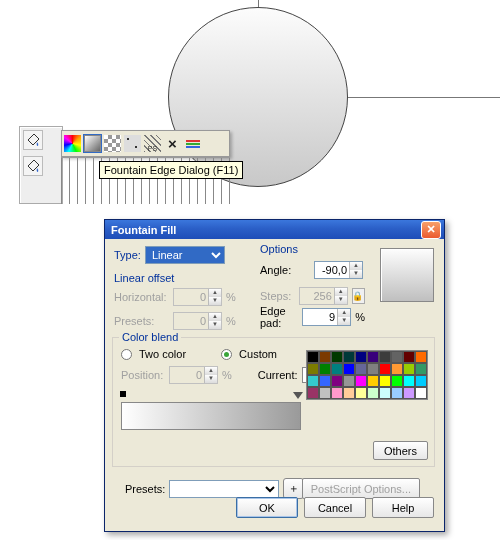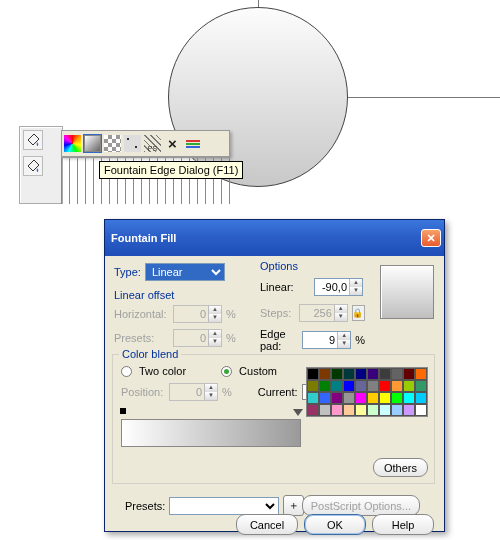--- a/index.html
+++ b/index.html
@@ -18,21 +18,21 @@
   .gradbox{width:17px;height:17px;background:linear-gradient(135deg,#fff,#666);border:1px solid #888}
   .checker{width:17px;height:17px;background:repeating-conic-gradient(#999 0 25%,#fff 0 50%) 0 0/8px 8px}
   .dotpat{width:17px;height:17px;background:radial-gradient(circle at 4px 4px,#333 1px,transparent 1px),radial-gradient(circle at 12px 12px,#333 1px,transparent 1px);background-color:#ddd}
   .hatchPS{width:17px;height:17px;background:repeating-linear-gradient(45deg,#777 0 1px,transparent 1px 4px);font-size:7px;display:flex;align-items:flex-end;justify-content:center;color:#333}
   .xicon{font-size:15px;font-weight:bold;color:#222}
   .bars{display:flex;flex-direction:column;gap:1px}
   .bars span{width:14px;height:2px}
   .tooltip{position:absolute;left:99px;top:161px;background:#ffffe1;border:1px solid #000;padding:2px 4px;z-index:5}
   
   .dlg{position:absolute;left:104px;top:219px;width:341px;height:313px;background:#ece9d8;border:1px solid #0a246a;box-shadow:3px 3px 6px rgba(0,0,0,.35)}
-  .titlebar{height:36px;background:linear-gradient(#3b77dd,#2b5fc7 45%,#1e4db8);display:flex;align-items:center;padding:0 3px 0 6px}
+  .titlebar{height:19px;background:linear-gradient(#3b77dd,#2b5fc7 45%,#1e4db8);display:flex;align-items:center;padding:0 3px 0 6px}
   .titlebar span{color:#fff;font-weight:bold}
   .closebtn{margin-left:auto;width:20px;height:18px;background:linear-gradient(#f7a06a,#eb5a2f);border:1px solid #fff;border-radius:3px;display:flex;align-items:center;justify-content:center;color:#fff;font-weight:bold}
   .body{padding:8px 9px;position:relative;height:calc(100% - 25px)}
   .lbl{color:#00309c}
   .lblgroup{color:#00309c;font-size:11px}
   .dim{color:#a0a0a0}
   .row{display:flex;align-items:center;gap:4px}
   select,input[type=text]{height:18px;border:1px solid #7f9db9;background:#fff;padding:0 2px}
   select{background:#fff}
   .spin{display:inline-flex;align-items:center;height:18px;border:1px solid #7f9db9;background:#fff}
@@ -43,21 +43,21 @@
   .spin .arrows div{flex:1;background:linear-gradient(#fefefe,#dcdcdc);font-size:6px;text-align:center;line-height:7px;color:#555}
   .groupframe{border:1px solid #d4d0c8}
   .preview{width:54px;height:54px;border:1px solid #888;background:linear-gradient(180deg,#fdfdfd,#bfbfbf);box-shadow:inset 1px 1px 0 #fff}
   .radio{width:11px;height:11px;border:1px solid #777;border-radius:50%;display:inline-flex;align-items:center;justify-content:center;background:#fff;margin-right:3px}
   .radio.checked::after{content:"";width:5px;height:5px;background:#3aa53a;border-radius:50%}
   .palette{display:grid;grid-template-columns:repeat(10,12px);grid-auto-rows:12px;gap:0;border:1px solid #888}
   .palette .sw{border:1px solid #555}
   .gradbar{height:28px;border:1px solid #888;background:linear-gradient(90deg,#fff,#9a9a9a);position:relative}
   .marker{position:absolute;top:-10px;width:0;height:0;border-left:5px solid transparent;border-right:5px solid transparent;border-top:7px solid #555}
   .sqmark{position:absolute;top:-11px;left:-1px;width:6px;height:6px;background:#000}
-  .btn{height:21px;padding:0 12px;border:1px solid #888;background:linear-gradient(#fff,#e7e7e7);border-radius:9px;display:inline-flex;align-items:center;justify-content:center}
+  .btn{height:21px;padding:0 12px;border:1px solid #888;background:linear-gradient(#fff,#e7e7e7);border-radius:2px;display:inline-flex;align-items:center;justify-content:center}
   .btn.def{border:1px solid #3a6ea5;box-shadow:0 0 0 1px #a8c4e8 inset}
   .btn.dim{color:#a0a0a0}
   .sqbtn{width:21px;height:21px;border:1px solid #888;background:linear-gradient(#fff,#e7e7e7);border-radius:3px;display:inline-flex;align-items:center;justify-content:center}
   .lock{width:17px;height:16px;border:1px solid #aaa;background:#f0f0f0;display:flex;align-items:center;justify-content:center;font-size:9px}
   .curclr{width:22px;height:16px;border:1px solid #888;background:#fff;position:relative}
   .curclr::after{content:"";position:absolute;right:-1px;top:-1px;width:8px;height:16px;border-left:1px solid #888;background:linear-gradient(#fefefe,#dcdcdc)}
   svg{display:block}
 </style>
 </head>
 <body>
@@ -152,41 +152,41 @@
               <div>▼</div>
             </span>
           </span>
         <span class="dim">%</span>
       </div>
     </div>
 
     <div style="position:absolute;left:155px;top:4px;width:105px">
       <div class="lblgroup">Options</div>
       <div class="row" style="margin-top:6px">
-        <span style="width:50px">Linear:</span>
+        <span style="width:50px">Angle:</span>
         <span class="spin">
             <input value="-90,0" style="">
             <span class="arrows">
               <div>▲</div>
               <div>▼</div>
             </span>
           </span>
       </div>
       <div class="row" style="margin-top:8px">
         <span class="dim" style="width:50px">Steps:</span>
         <span class="spin dis">
             <input class="dis" disabled="" value="256" style="">
             <span class="arrows">
               <div>▲</div>
               <div>▼</div>
             </span>
           </span>
         <span class="lock">🔒</span>
       </div>
-      <div class="row" style="margin-top:6px">
+      <div class="row" style="">
         <span style="width:50px">Edge pad:</span>
         <span class="spin">
             <input value="9" style="">
             <span class="arrows">
               <div>▲</div>
               <div>▼</div>
             </span>
           </span>
         <span>%</span>
       </div>
@@ -278,18 +278,18 @@
       <span class="sqbtn">
           <span>＋</span>
         </span>
       <span class="sqbtn">
           <span>－</span>
         </span>
     </div>
     <div class="btn dim" style="position:absolute;right:24px;top:239px;padding:0 8px">PostScript Options...</div>
 
     <div class="row" style="position:absolute;right:10px;bottom:7px;gap:6px">
+      <div class="btn def" style="width:62px">OK</div>
       <div class="btn" style="width:62px">Cancel</div>
-      <div class="btn def" style="width:62px">OK</div>
       <div class="btn" style="width:62px">Help</div>
     </div>
   </div>
 </div>
 
 </body></html>

